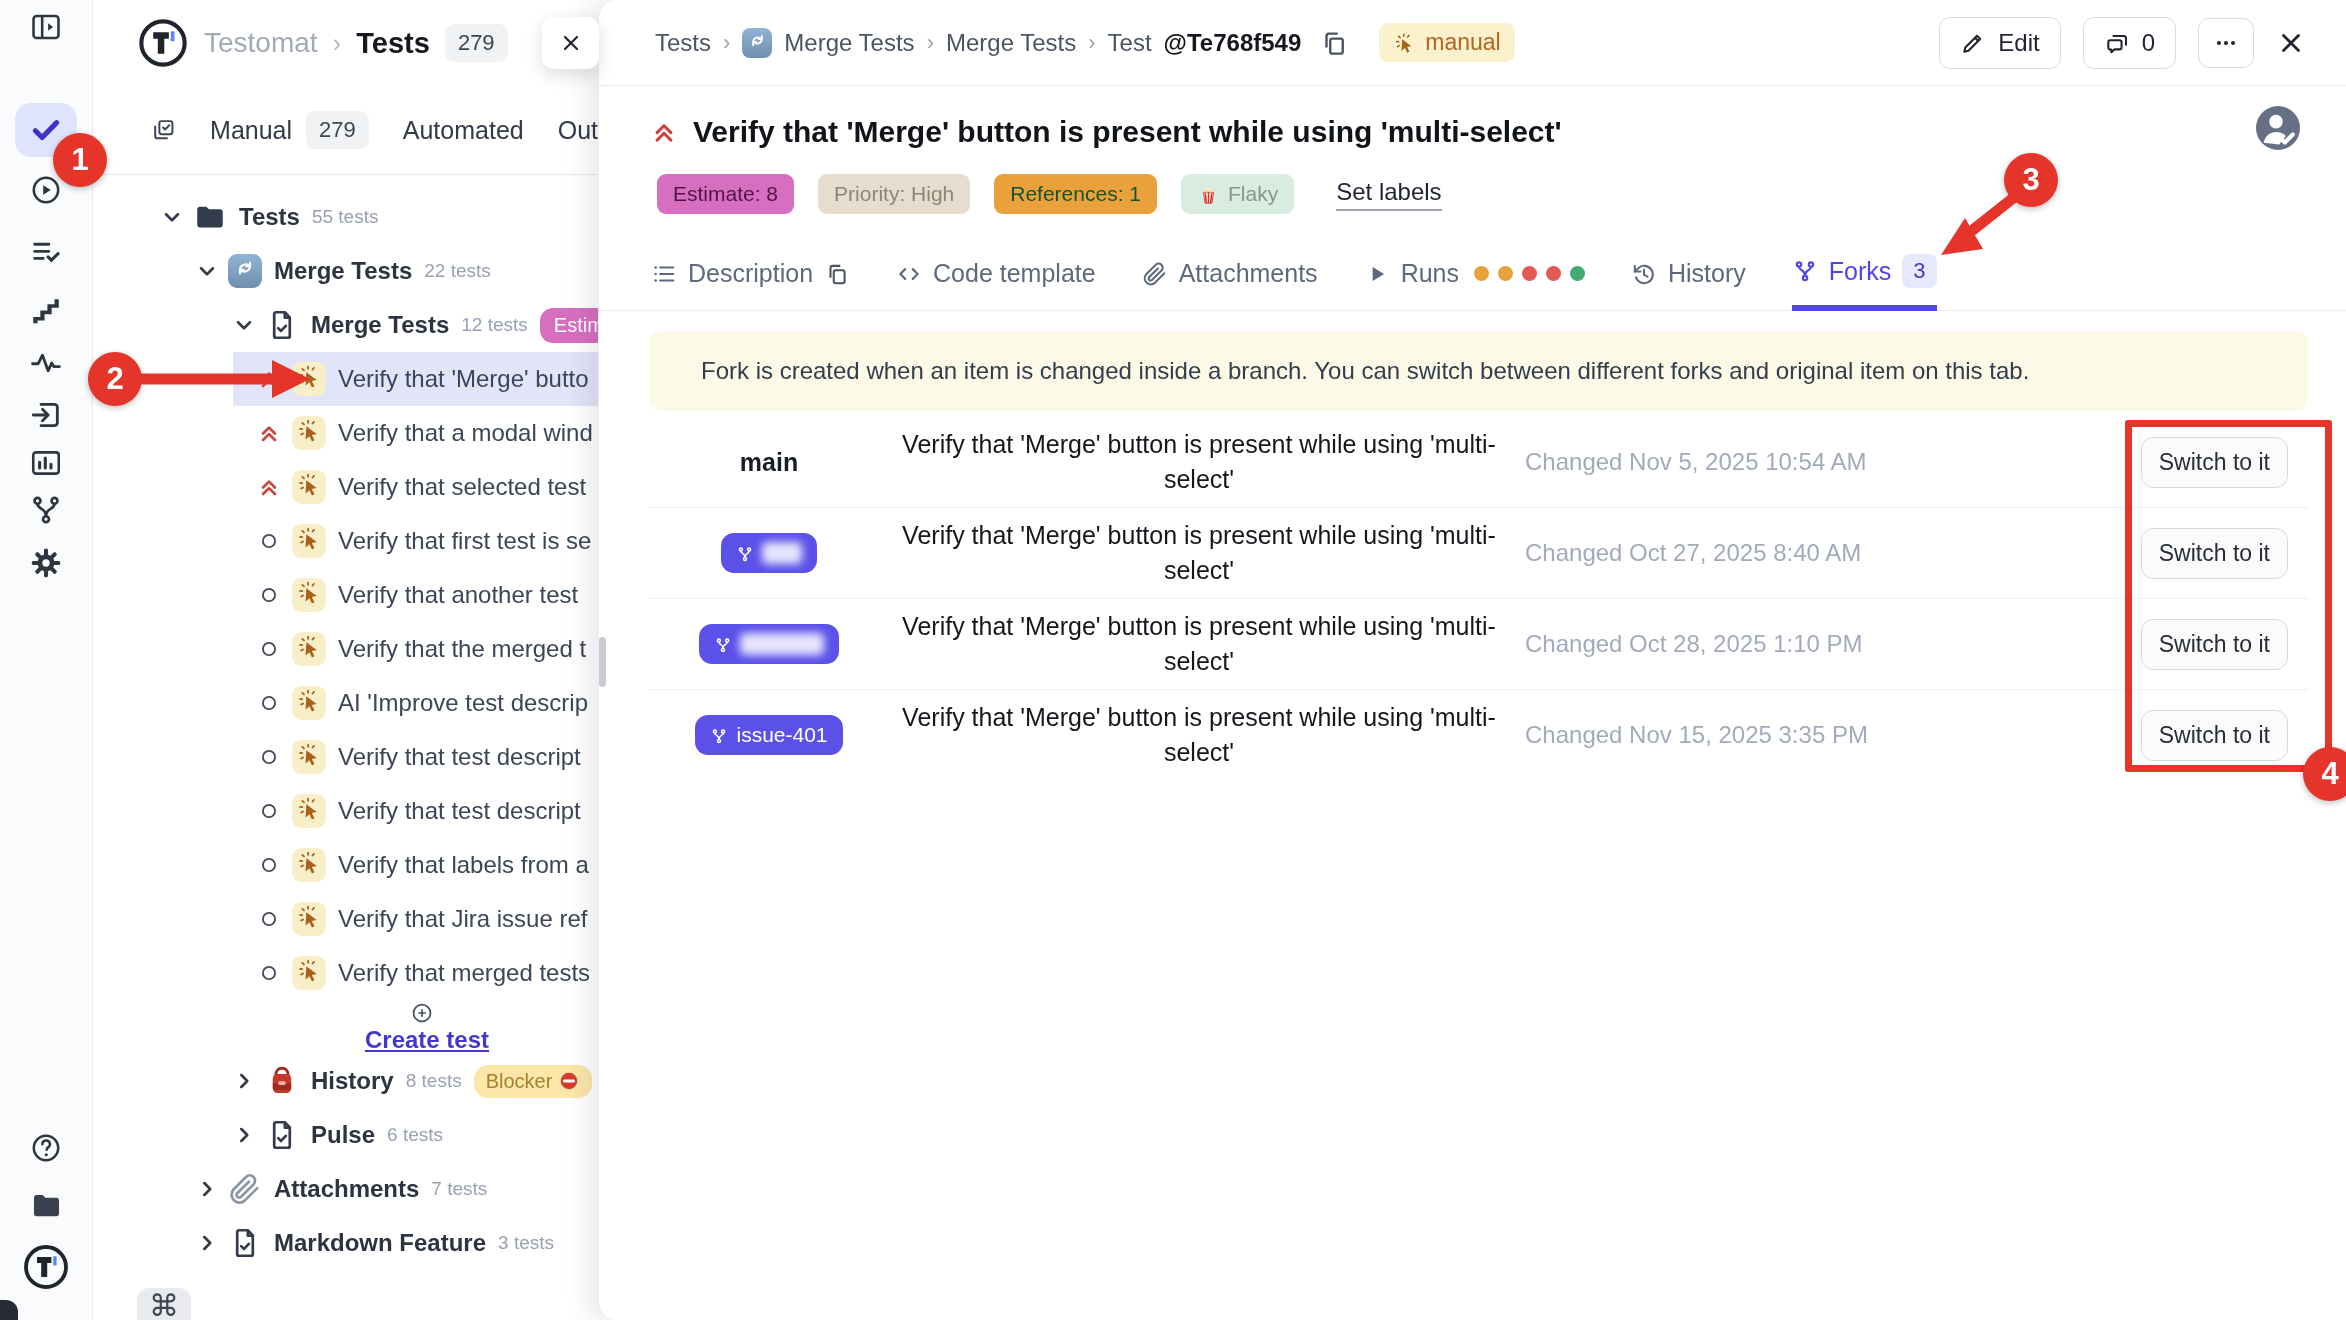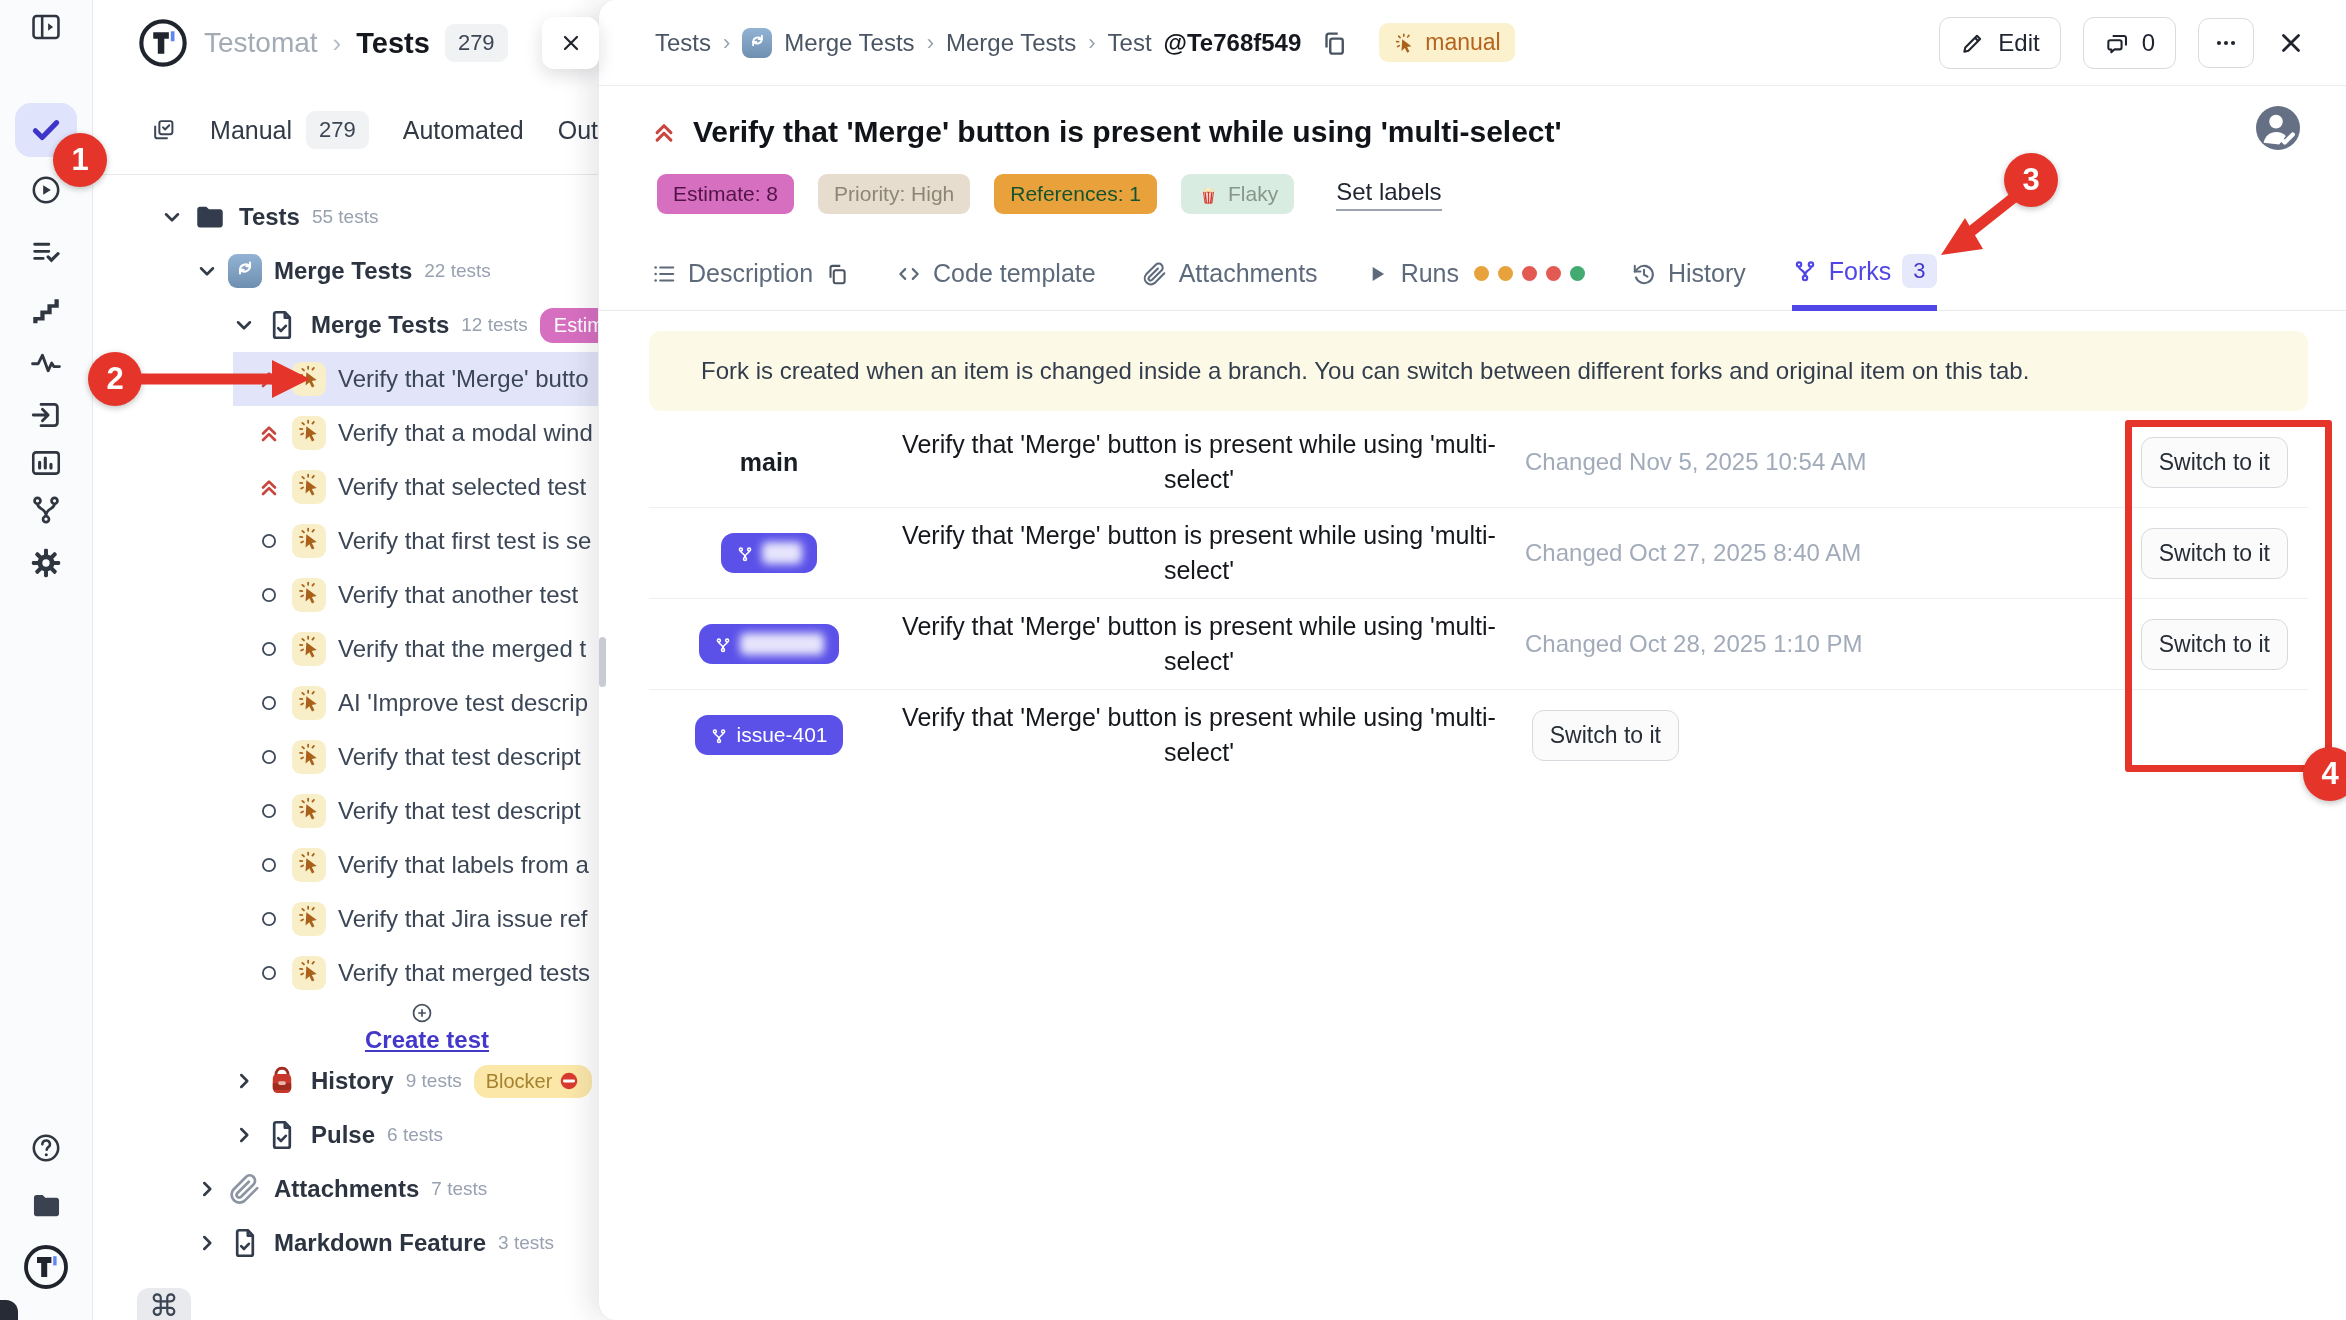--- a/index.html
+++ b/index.html
@@ -463,21 +463,21 @@
         <span class="tchev"><svg viewBox="0 0 24 24" fill="none" stroke="#333b48" stroke-width="2.4" stroke-linecap="round" stroke-linejoin="round">
               <path d="M9.5 6.5l5.5 5.5-5.5 5.5"></path>
             </svg></span>
         <span class="ticon"><svg viewBox="0 0 24 24">
               <path d="M7.6 8.2C7.6 5 9.3 3 12 3s4.4 2 4.4 5.2" fill="none" stroke="#a02c20" stroke-width="2"></path>
               <rect x="5.5" y="7" width="13" height="13.5" rx="3.4" fill="#c8372b"></rect>
               <path d="M5.5 13.5h13v3.4c0 .8-.6 1.4-1.4 1.4H6.9c-.8 0-1.4-.6-1.4-1.4z" fill="#a02c20"></path>
               <rect x="9.4" y="12.2" width="5.2" height="2.6" rx="1" fill="#e9b6ae"></rect>
             </svg></span>
         <span class="tlabel strong">History</span>
-        <span class="tcount">9 tests</span>
+        <span class="tcount">8 tests</span>
         <span class="tbadge-blocker">
           <span>Blocker</span>
           <span class="ne"><svg viewBox="0 0 24 24">
                 <circle cx="12" cy="12" r="9" fill="#d93a30"></circle>
                 <rect x="5.5" y="10.4" width="13" height="3.2" rx="1.2" fill="#fff"></rect>
               </svg></span>
         </span>
       </div>
       <div class="trow lvl2">
         <span class="tchev"><svg viewBox="0 0 24 24" fill="none" stroke="#333b48" stroke-width="2.4" stroke-linecap="round" stroke-linejoin="round">
@@ -739,20 +739,21 @@
                   <circle cx="12" cy="18.5" r="2"></circle>
                   <path d="M6.5 8c0 4 5.5 2.5 5.5 8.5M17.5 8c0 4-5.5 2.5-5.5 8.5"></path>
                 </svg></span>
             <span>issue-401</span>
           </span>
         </div>
         <div class="fname">
           <div>Verify that 'Merge' button is present while using 'multi-</div>
             <div>select'</div>
         </div>
+        <div class="fdate">Changed Nov 15, 2025 3:35 PM</div>
         <div class="fact">
             <button class="switchbtn">Switch to it</button>
           </div>
       </div>
     </div>
   </div>
 
   <div class="xcard">
       <span style="width:24px;height:24px;display:inline-block"><svg viewBox="0 0 24 24" fill="none" stroke="#20242c" stroke-width="2.2" stroke-linecap="round">
           <path d="M6 6l12 12M18 6L6 18"></path>

